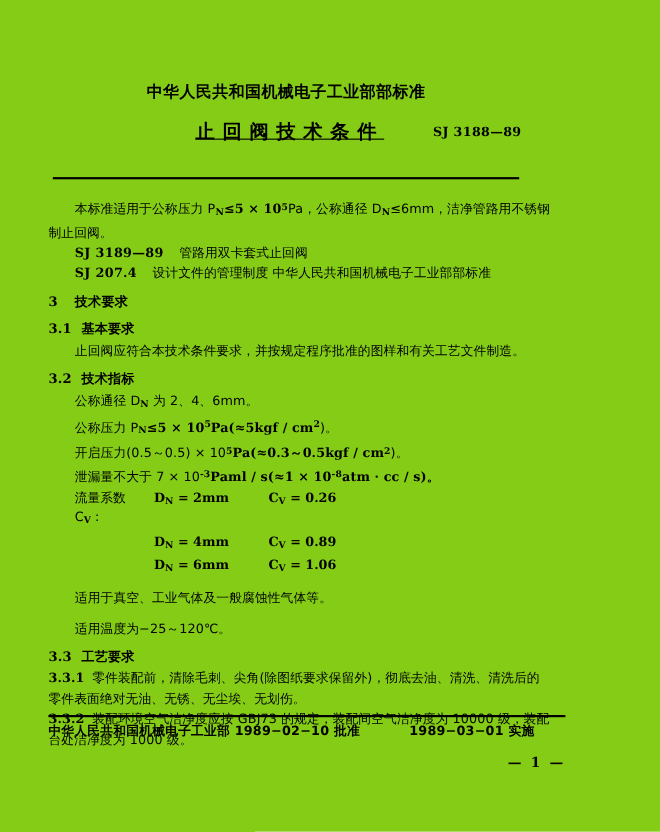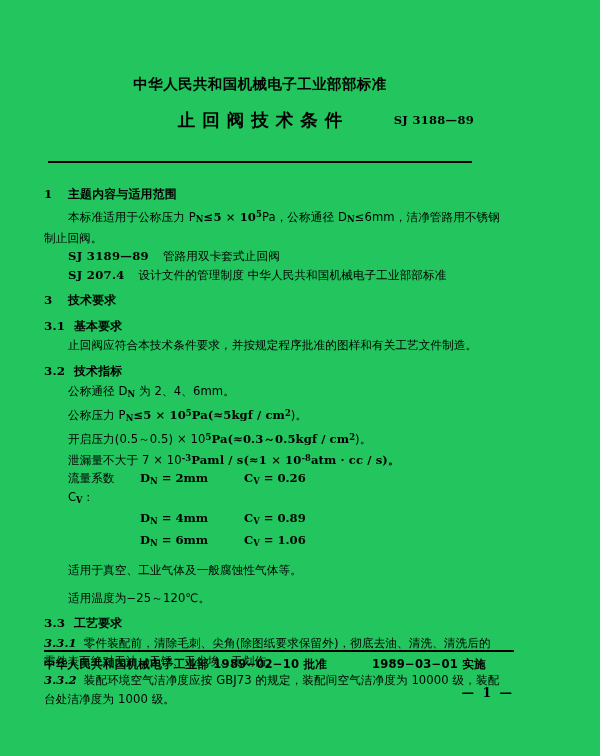--- a/index.html
+++ b/index.html
@@ -13,41 +13,42 @@
     position: relative;
     font-family: "DejaVu Sans", "Liberation Sans", sans-serif;
     color: #000000;
     overflow: hidden;
   }
   .page {
     position: absolute;
     left: 0; top: 0;
     width: 600px;
     height: 756px;
-    background: #22c55e;
+    background: #84cc16;
   }
 
   
   .header-block {
     position: absolute;
     left: 48px;
     top: 76px;
     width: 424px;
   }
   .org-line {
     text-align: center;
     font-size: 14.5px;
     font-weight: bold;
     letter-spacing: 0.4px;
     line-height: 1.2;
   }
   .title-row {
     position: relative;
     margin-top: 17px;
     height: 26px;
+    text-decoration: underline;
   }
   .doc-title {
     text-align: center;
     font-size: 17.5px;
     font-weight: bold;
     letter-spacing: 7px;
     padding-left: 7px;
     line-height: 1.2;
   }
   .std-number {
@@ -120,21 +121,20 @@
     letter-spacing: 0.1px;
   }
   .numbered-para {
     margin: 0;
     letter-spacing: 0.1px;
   }
   .numbered-para .pnum {
     font-weight: bold;
     font-family: "DejaVu Serif", "Liberation Serif", serif;
     margin-right: 7px;
-    font-style: italic;
   }
   .mono {
     font-family: "DejaVu Serif", "Liberation Serif", serif;
     font-weight: bold;
   }
   sub { font-size: 0.72em; vertical-align: -0.22em; }
   sup { font-size: 0.72em; vertical-align: 0.42em; }
 
   .cv-table {
     padding-left: 24px;
@@ -206,23 +206,20 @@
     <div class="org-line">中华人民共和国机械电子工业部部标准</div>
     <div class="title-row">
       <div class="doc-title">止回阀技术条件</div>
       <div class="std-number">SJ 3188—89</div>
     </div>
   </div>
   <div class="rule-top"></div>
 
   <div class="body-block">
 
-    <div class="sec-head">
-      <span class="num">1</span><span>主题内容与适用范围</span>
-    </div>
     <p class="para"><span>本标准适用于公称压力 P</span><span class="mono"><sub>N</sub></span><span class="mono">≤5 × 10</span><span class="mono"><sup>5</sup></span><span>Pa，公称通径 D</span><span class="mono"><sub>N</sub></span><span>≤6mm，洁净管路用不锈钢</span></p>
     <p class="para noindent">制止回阀。</p>
 
     <p class="ref-line"><span class="code">SJ 3189—89</span><span class="gap"></span><span>管路用双卡套式止回阀</span></p>
     <p class="ref-line"><span class="code">SJ 207.4</span><span class="gap"></span><span>设计文件的管理制度   中华人民共和国机械电子工业部部标准</span></p>
 
     <div class="sec-head">
       <span class="num">3</span><span>技术要求</span>
     </div>
 

